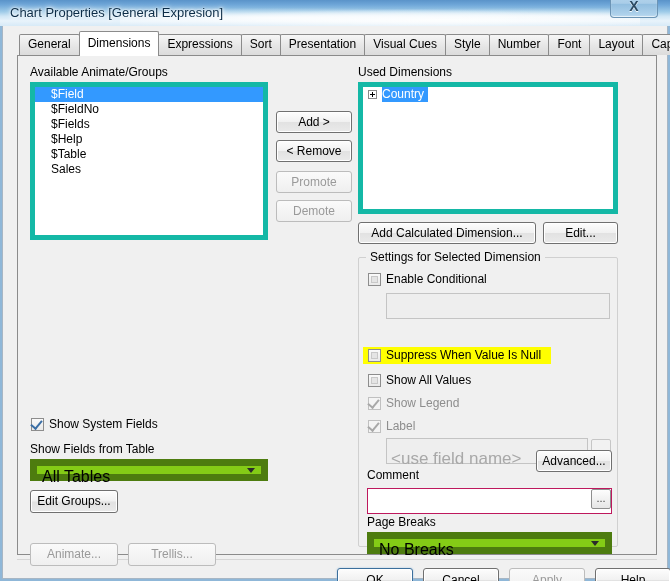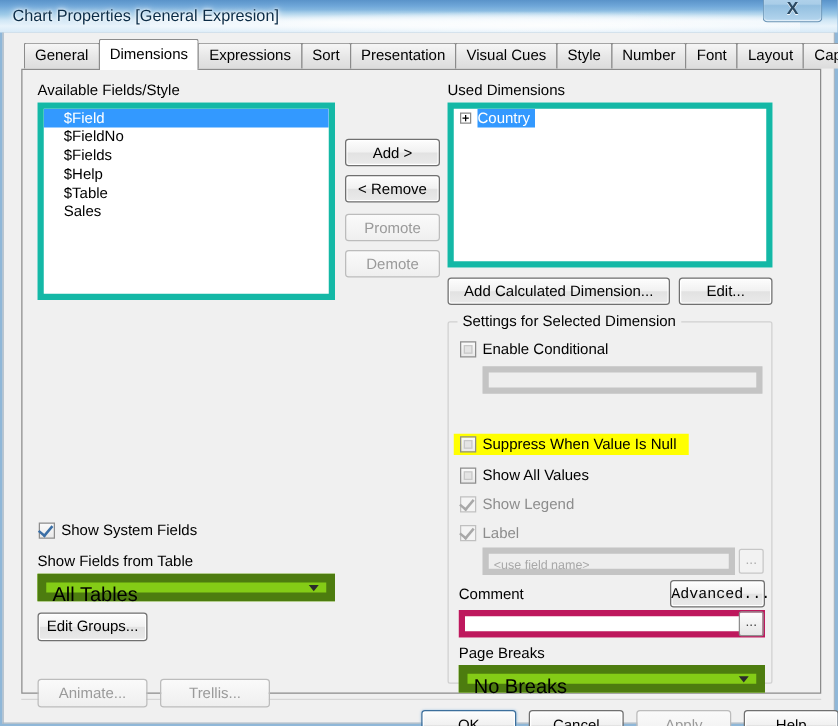--- a/index.html
+++ b/index.html
@@ -106,22 +106,22 @@
   }
   .cb.checked:after{
     content:"";position:absolute;left:1px;top:-1px;width:5px;height:9px;
     border:solid #3a6ea5;border-width:0 2px 2px 0;transform:rotate(40deg);
     background:none;
   }
   .cb.checked.dis:after{border-color:#a8a8a8;}
   .cb.dis{border-color:#c0c0c0;background:#f4f4f4;}
   .txt{
     position:absolute;box-sizing:border-box;
-    background:#fff;border:5px solid #be185d;
-    font-size:10px;padding:2px 4px;line-height:15px;color:#000;
+    background:#fff;border:1px solid #be185d;
+    font-size:17px;padding:12px 4px;line-height:15px;color:#000;
   }
   .txt.dis{background:#eeeeee;border-color:#c4c4c4;color:#a0a0a0;}
   .combo{
     position:absolute;box-sizing:border-box;
     background:#84cc16;border:7px solid #4d7c0f;
     font-size:16px;padding:3px 20px 0 5px;line-height:15px;cursor:pointer;
   }
   .combo .arrow{
     position:absolute;right:6px;top:50%;margin-top:-2px;
     width:0;height:0;border-left:4px solid transparent;border-right:4px solid transparent;
@@ -164,21 +164,21 @@
   </div>
 
   <div id="client">
 
     <div id="tabstrip">
       <div class="tab">General</div><div class="tab active">Dimensions</div><div class="tab">Expressions</div><div class="tab">Sort</div><div class="tab">Presentation</div><div class="tab">Visual Cues</div><div class="tab">Style</div><div class="tab">Number</div><div class="tab">Font</div><div class="tab">Layout</div><div class="tab">Caption</div>
     </div>
 
     <div id="tabpanel">
 
-      <div class="lbl" style="left:12px;top:9px;">Available Fields/Style</div>
+      <div class="lbl" style="left:12px;top:9px;">Available Animate/Groups</div>
       <div class="listbox" style="left:12px;top:26px;width:238px;height:158px;">
         <div class="li sel">$Field</div>
         <div class="li">$FieldNo</div>
         <div class="li">$Fields</div>
         <div class="li">$Help</div>
         <div class="li">$Table</div>
         <div class="li">Sales</div>
       </div>
 
       <div class="cb checked" style="left:13px;top:362px;"></div>
@@ -228,21 +228,21 @@
 
       <div class="cb checked dis" style="left:350px;top:341px;"></div>
       <div class="lbl dis" style="left:368px;top:340px;">Show Legend</div>
 
       <div class="cb checked dis" style="left:350px;top:364px;"></div>
       <div class="lbl dis" style="left:368px;top:363px;">Label</div>
 
       <div class="txt dis" style="left: 368px; top: 382px; width: 202px; height: 22px; color: rgb(168, 168, 168);">&lt;use field name&gt;</div>
       <div class="ellip dis" style="left:573px;top:383px;">...</div>
 
-      <div class="btn" style="left:518px;top:408px;width:76px;height:22px;line-height:20px;font-family:Liberation Mono, monospace;">Advanced...</div>
+      <div class="btn" style="left:518px;top:394px;width:76px;height:22px;line-height:20px;">Advanced...</div>
 
       <div class="lbl" style="left:349px;top:412px;">Comment</div>
       <div class="txt" style="left:349px;top:432px;width:245px;height:22px;"></div>
       <div class="ellip" style="left:573px;top:433px;">...</div>
 
       <div class="lbl" style="left:349px;top:459px;">Page Breaks</div>
       <div class="combo" style="left:349px;top:476px;width:245px;height:22px;">
         <span>No Breaks</span>
         <span class="arrow"></span>
       </div>

